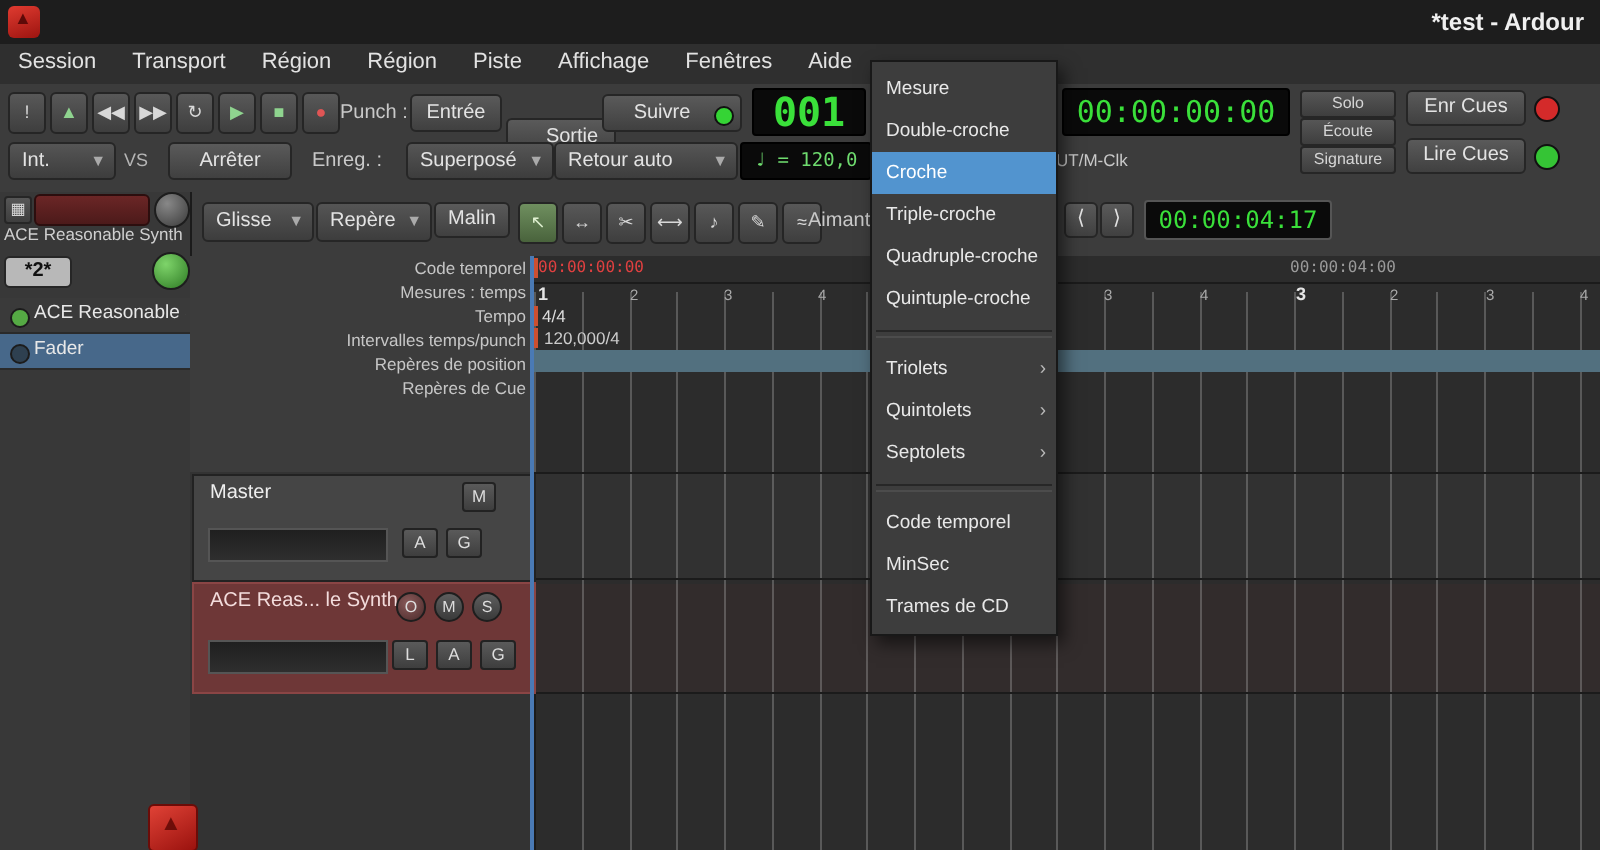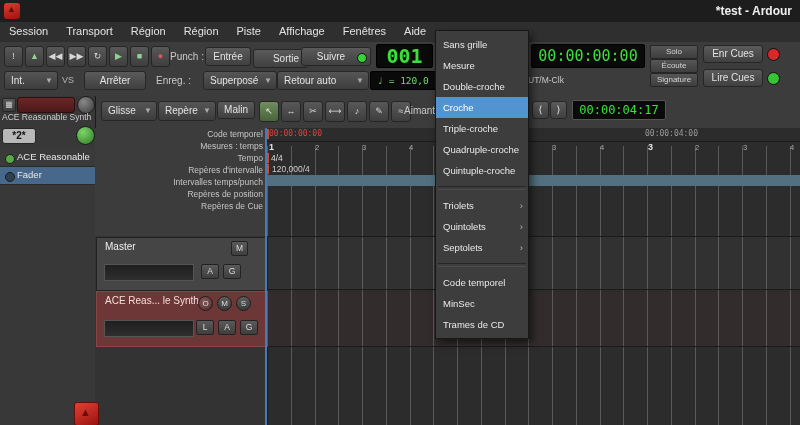--- a/index.html
+++ b/index.html
@@ -85,21 +85,21 @@
     <div id="applogo"></div>
     <div id="wintitle">*test - Ardour</div>
   </div>
 
   <div id="menubar"><div class="mb-item">Session</div><div class="mb-item">Transport</div><div class="mb-item">Région</div><div class="mb-item">Région</div><div class="mb-item">Piste</div><div class="mb-item">Affichage</div><div class="mb-item">Fenêtres</div><div class="mb-item">Aide</div></div>
 
   <div id="toolbar">
     <div class="abs" id="tbuttons" style="left:4px;top:4px;white-space:nowrap;"><div class="xbtn">!</div><div class="xbtn" style="color: rgb(143, 212, 143);">▲</div><div class="xbtn">◀◀</div><div class="xbtn">▶▶</div><div class="xbtn">↻</div><div class="xbtn" style="color: rgb(143, 212, 143);">▶</div><div class="xbtn" style="color: rgb(143, 212, 143);">■</div><div class="xbtn" style="color: rgb(224, 85, 85);">●</div></div>
     <div class="lab" style="left:170px;top:9px;">Punch :</div>
     <div class="tbtn" style="left:205px;top:5px;width:44px;height:17px;line-height:17px;">Entrée</div>
-    <div class="tbtn" style="left:253px;top:7px;width:42px;height:17px;line-height:17px;padding-left:11px;">Sortie</div>
+    <div class="tbtn" style="left:253px;top:17px;width:42px;height:17px;line-height:17px;padding-left:11px;">Sortie</div>
     <div class="tbtn" style="left:301px;top:5px;width:58px;height:17px;line-height:17px;padding-right:10px;">
       <span>Suivre</span>
       <span class="led" style="right:3px;top:5px;width:8px;height:8px;background:#35d435;position:absolute;"></span>
     </div>
     <div class="clock" style="left:376px;top:2px;width:55px;height:22px;line-height:22px;font-size:20px;font-weight:bold;">001</div>
     <div class="clock" style="left:531px;top:2px;width:112px;height:22px;line-height:22px;font-size:15px;">00:00:00:00</div>
     <div class="minibtn" style="left:650px;top:3px;width:46px;height:12px;line-height:12px;">Solo</div>
     <div class="minibtn" style="left:650px;top:17px;width:46px;height:12px;line-height:12px;">Écoute</div>
     <div class="minibtn" style="left:650px;top:31px;width:46px;height:12px;line-height:12px;">Signature</div>
     <div class="tbtn" style="left:703px;top:3px;width:58px;height:16px;line-height:16px;">Enr Cues</div>
@@ -154,21 +154,20 @@
           <div class="tl-dot" style="background: rgb(46, 64, 80);"></div>
           <div class="tl-label">Fader</div>
         </div>
       </div>
   </div>
 
   <div id="rlabels">
       <div class="rlabel">Code temporel</div>
       <div class="rlabel">Mesures : temps</div>
       <div class="rlabel">Tempo</div>
-      <div class="rlabel">Repères d'intervalle</div>
       <div class="rlabel">Intervalles temps/punch</div>
       <div class="rlabel">Repères de position</div>
       <div class="rlabel">Repères de Cue</div>
     </div>
 
   <div id="canvas">
     <div class="lane" style="top:108px;height:53px;background:#313131;"></div>
     <div class="lane" style="top:164px;height:54px;background:#322c2c;"></div>
     <div id="gridlines">
         <div class="gl" style="left: 0px;"></div>
@@ -245,21 +244,20 @@
       <div class="fader" style="top:28px;"></div>
       <div class="hbtn" style="left:99px;top:28px;">L</div>
       <div class="hbtn" style="left:121px;top:28px;">A</div>
       <div class="hbtn" style="left:143px;top:28px;">G</div>
     </div>
   </div>
 
   <div id="dockicon"></div>
 
   <div id="ctxmenu">
-      <div class="mi">Sans grille</div>
       <div class="mi">Mesure</div>
       <div class="mi">Double-croche</div>
       <div class="mi hl" style="background: rgb(82, 148, 207);">Croche</div>
       <div class="mi">Triple-croche</div>
       <div class="mi">Quadruple-croche</div>
       <div class="mi">Quintuple-croche</div>
       <div class="sep"></div>
       <div class="mi">Triolets<div class="sub">›</div></div>
       <div class="mi">Quintolets<div class="sub">›</div></div>
       <div class="mi">Septolets<div class="sub">›</div></div>

